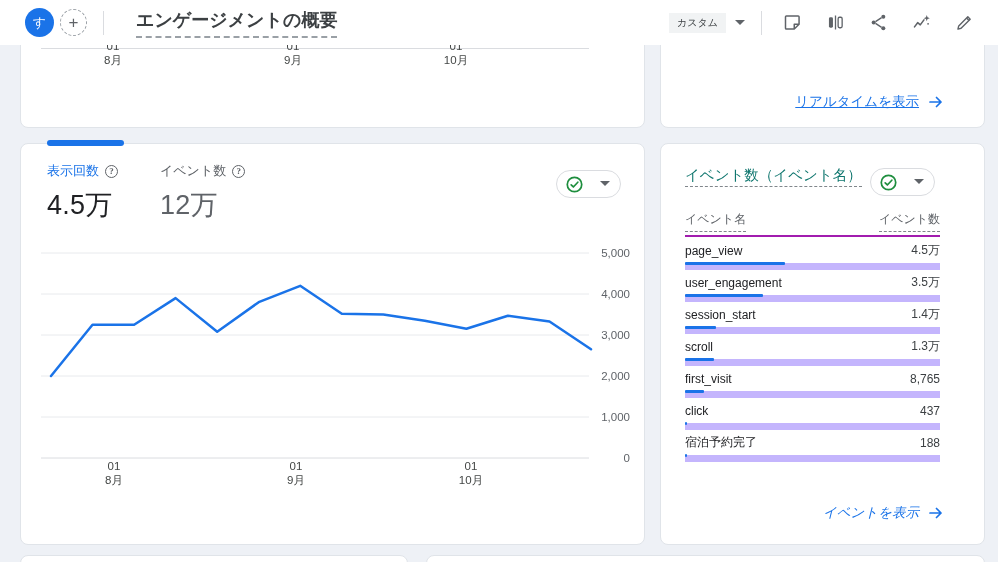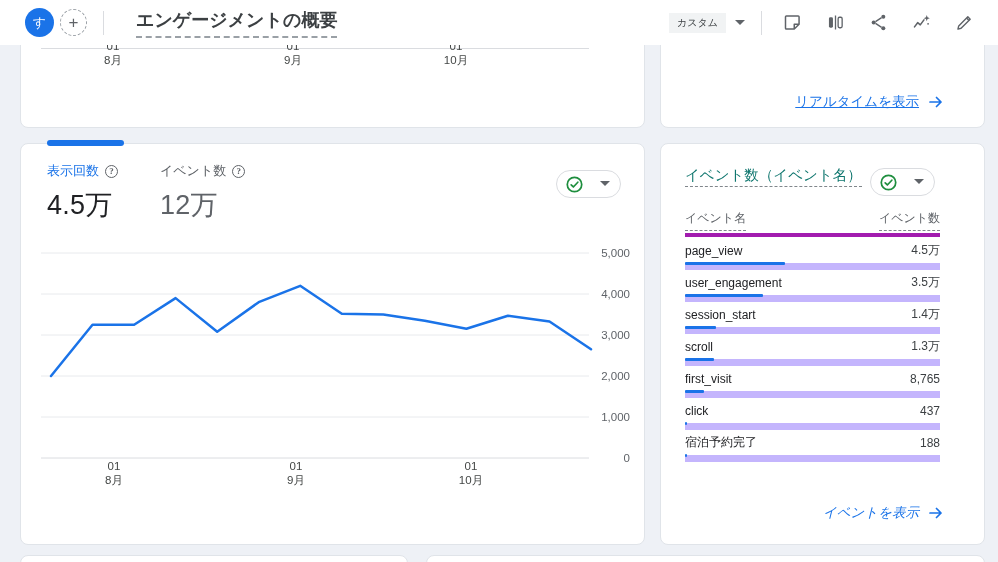--- a/index.html
+++ b/index.html
@@ -57,21 +57,21 @@
   .pill-events { right:49px; top:24px; }
   .pill-btn svg.check { width:19px; height:19px; }
 
   .chart-svg { position:absolute; left:0; top:0; pointer-events:none; }
 
   
   .events-card { left:660px; top:143px; width:325px; height:402px; }
   .events-title { position:absolute; left:24px; top:22px; font-size:14.5px; color:#0f766e; }
   .dashed-u { border-bottom:1px dashed #80868b; padding-bottom:3px; }
   .ev-head { position:absolute; left:24px; right:44px; top:64px; height:29px; display:flex; align-items:center;
-             justify-content:space-between; border-bottom:4px solid #a21caf; font-size:12px; color:#5f6368; }
+             justify-content:space-between; border-bottom:2px solid #a21caf; font-size:12px; color:#5f6368; }
   .ev-rows { position:absolute; left:24px; right:44px; top:94px; }
   .ev-row { position:relative; height:32px; display:flex; align-items:center; justify-content:space-between;
             border-bottom:7px solid #c4b5fd; font-size:12px; }
   .ev-name { color:#202124; }
   .ev-val { color:#3c4043; }
   .ev-bar { position:absolute; left:0; bottom:-2px; height:3px; background:#1a73e8; border-radius:1px; }
 
   
   .bottom-left  { left:20px;  top:555px; width:388px; height:14px; border-radius:8px 8px 0 0; }
   .bottom-right { left:426px; top:555px; width:559px; height:14px; border-radius:8px 8px 0 0; }

